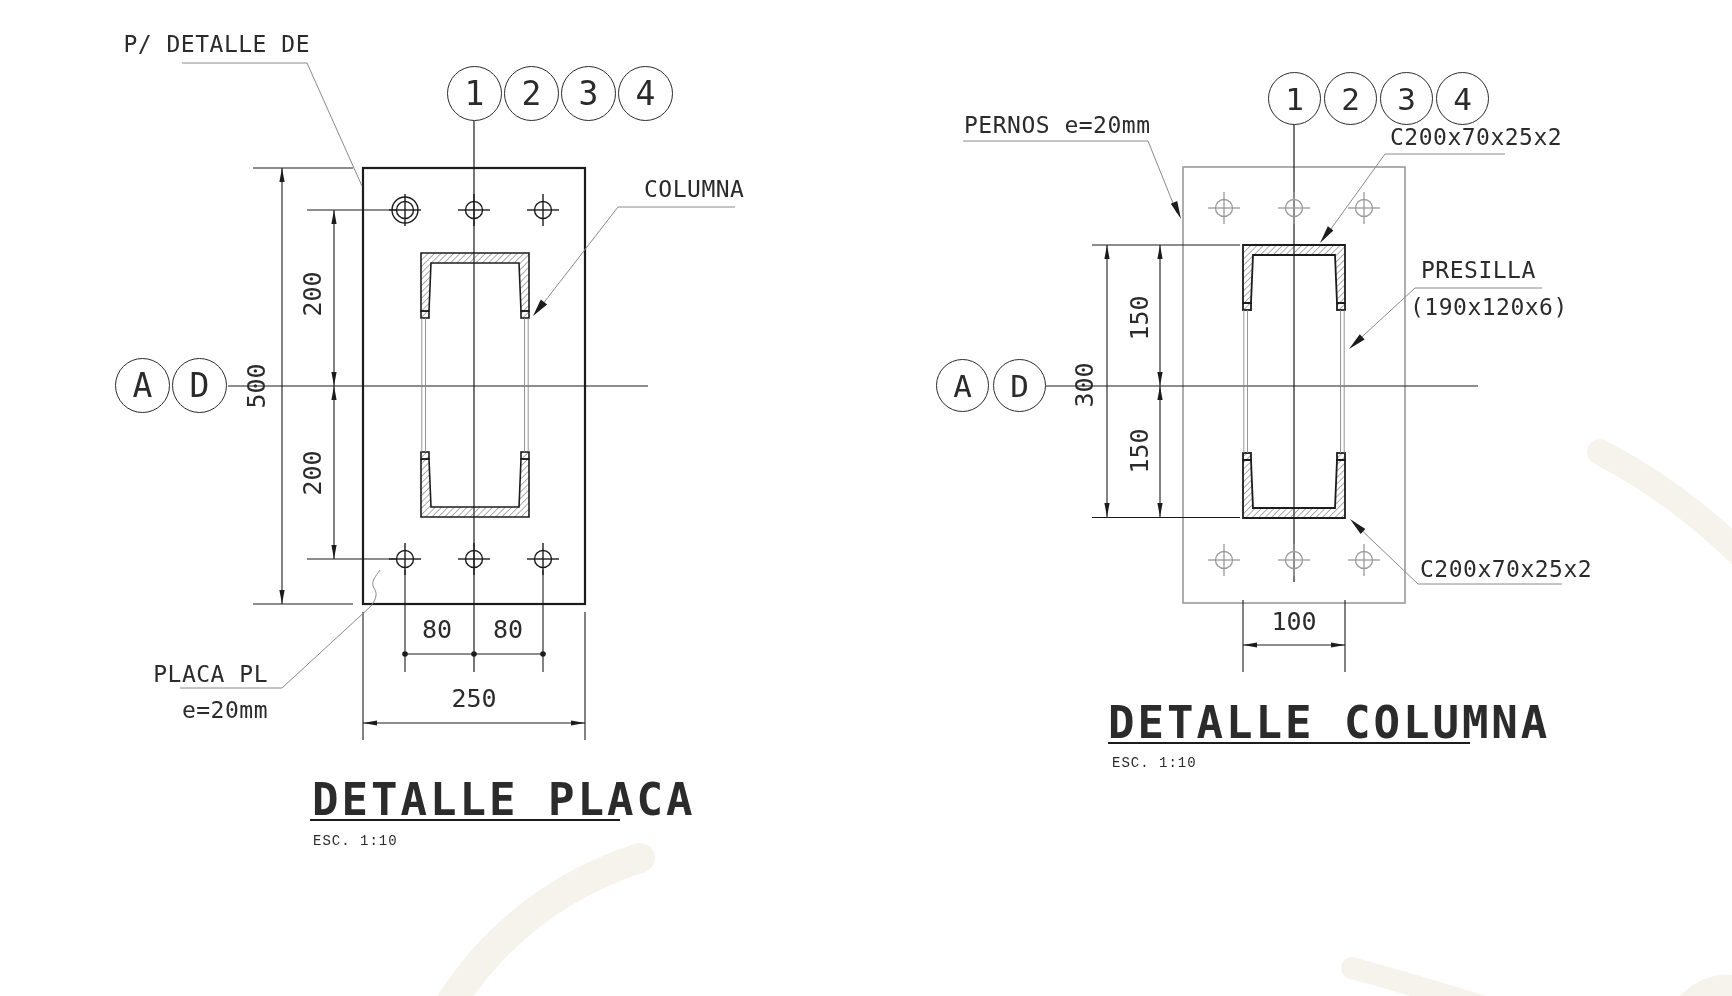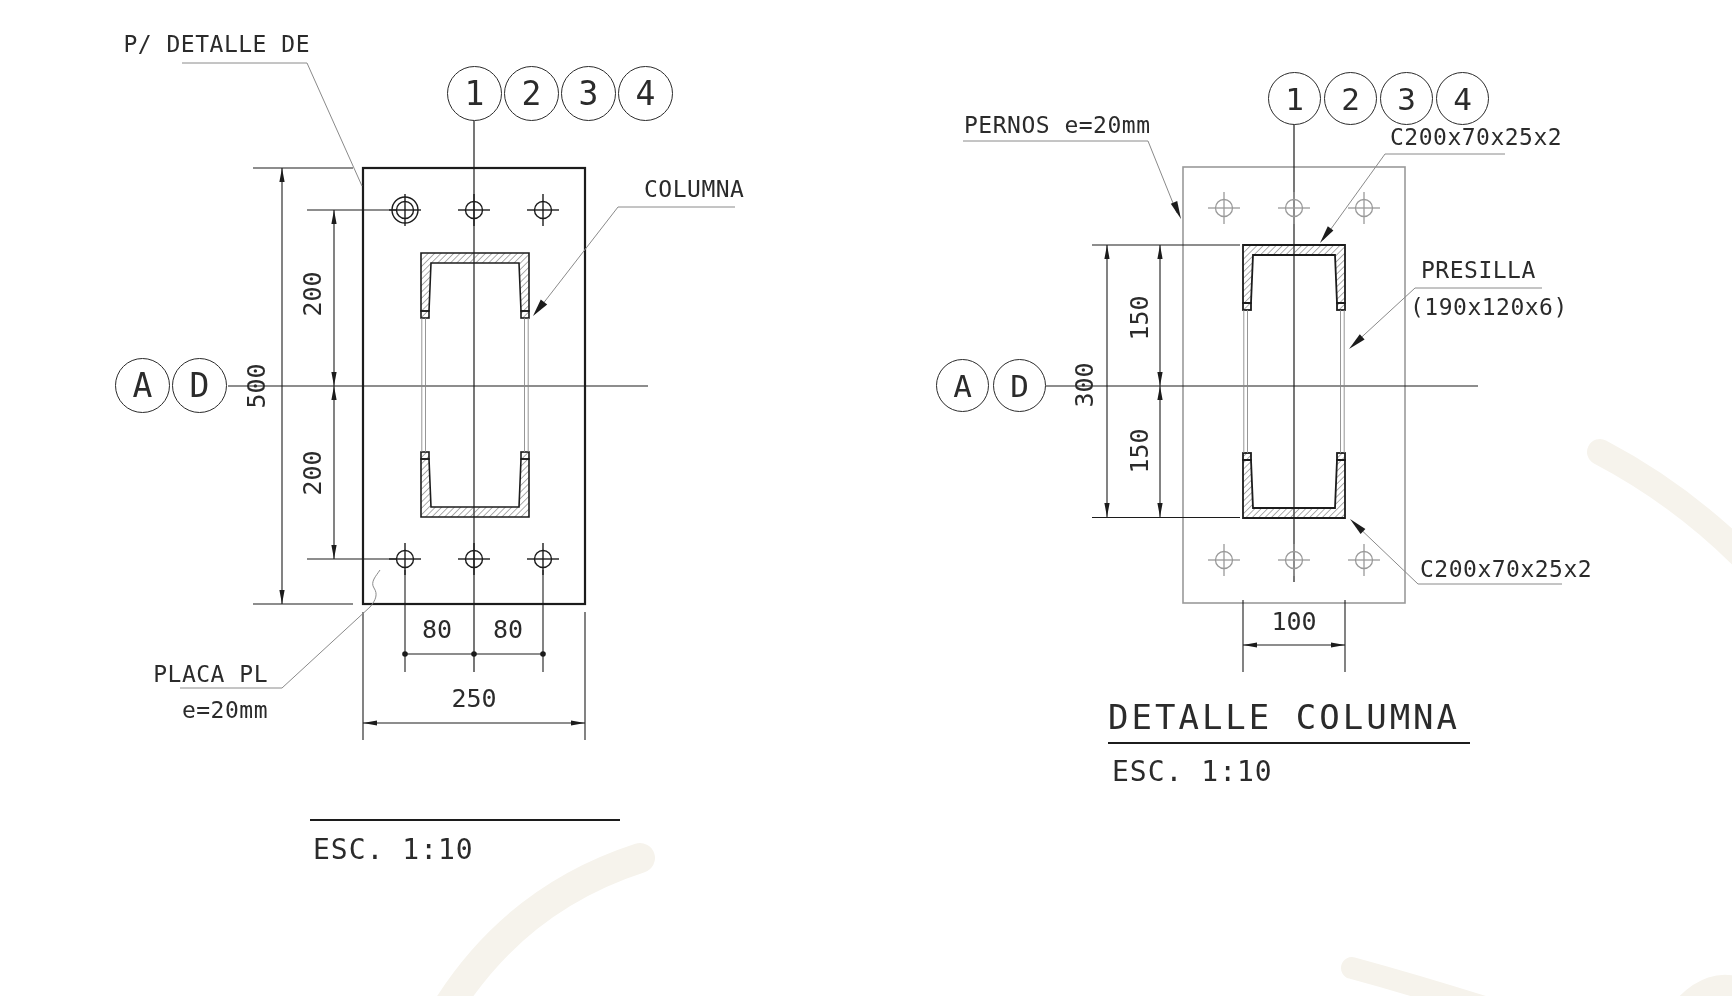--- a/index.html
+++ b/index.html
@@ -7,22 +7,22 @@
     position:relative; width:1732px; height:996px; background:#ffffff;
     overflow:hidden;
     font-family:"DejaVu Sans Mono", monospace;
     color:#2b2b2b;
   }
   svg.linework { position:absolute; left:0; top:0; }
   .t { position:absolute; white-space:nowrap; font-family:"DejaVu Sans Mono", monospace; color:#2b2b2b; }
   .lbl  { font-size:23px; letter-spacing:0.5px; }
   .dim  { font-size:25px; transform:translate(-50%,-50%);text-align:right; }
   .dimv { font-size:25px; transform:translate(-50%,-50%) rotate(-90deg); }
-  .title { font-size:34px; letter-spacing:3px; }
-  .esc   { font-size:28px; letter-spacing:1px; }
+  .title { font-size:44px; letter-spacing:3px;font-weight:bold; }
+  .esc   { font-size:14px; letter-spacing:1px;font-family:Liberation Mono, monospace; }
   .noteblock  { position:absolute; text-align:right; line-height:36px; }
   .bub {
     position:absolute; border:1.8px solid #2b2b2b; border-radius:50%;
     background:#fff; display:flex; align-items:center; justify-content:center;
     box-sizing:border-box; font-family:"DejaVu Sans Mono", monospace;
   }
   .bub.big   { width:55px; height:55px; font-size:33px; }
   .bub.small { width:53px; height:53px; font-size:31px; }
 </style>
 </head>
@@ -257,20 +257,21 @@
 <div class="t dimv" style="left:312px; top:473px;">200</div>
 <div class="t dim" style="left:437px; top:629px;">80</div>
 <div class="t dim" style="left:508px; top:629px;">80</div>
 <div class="t dim" style="left:474px; top:698px;">250</div>
 
 <div class="noteblock lbl" style="left:138px; top:656px; width:130px;">
   <div>PLACA PL</div>
   <div>e=20mm</div>
 </div>
 
+<div class="t title" style="left:312px; top:774px;">DETALLE PLACA</div>
 <div class="t esc" style="left:313px; top:833px;">ESC. 1:10</div>
 
 <div class="t lbl" style="left:964px; top:112px;">PERNOS e=20mm</div>
 
 <div class="bub small" style="left:1268px; top:72px;">
       <span>1</span>
     </div>
 <div class="bub small" style="left:1324px; top:72px;">
       <span>2</span>
     </div>

